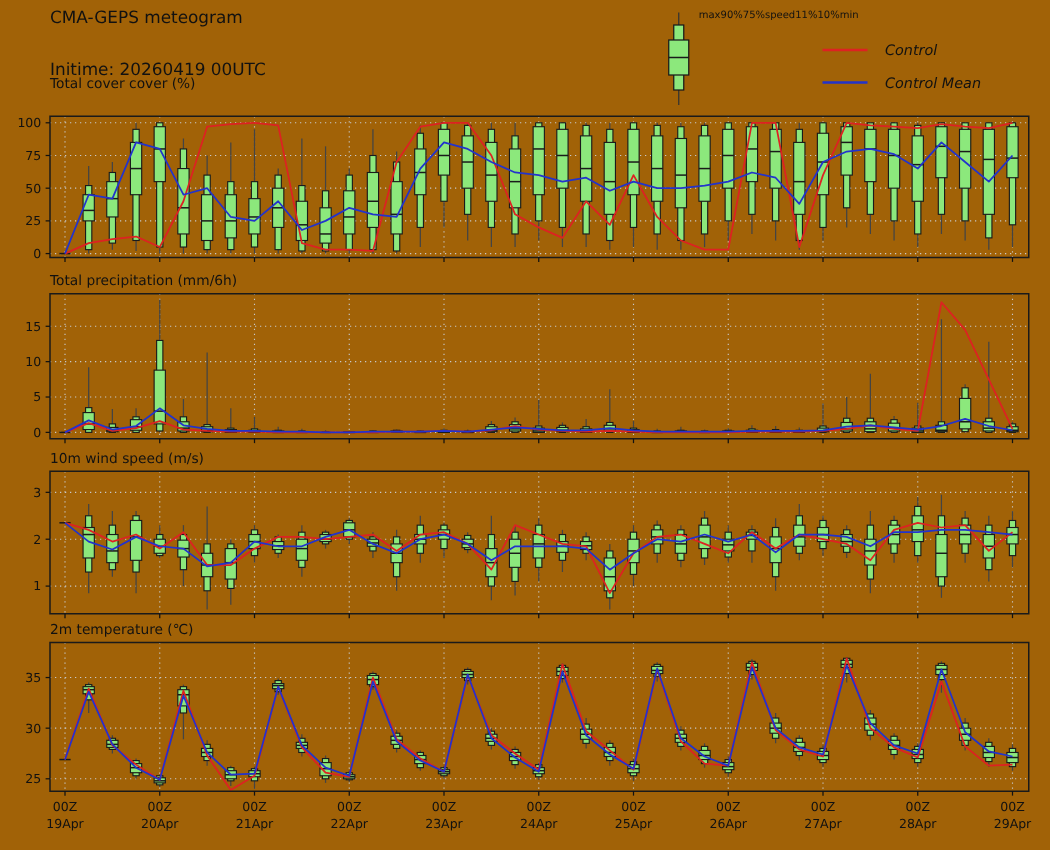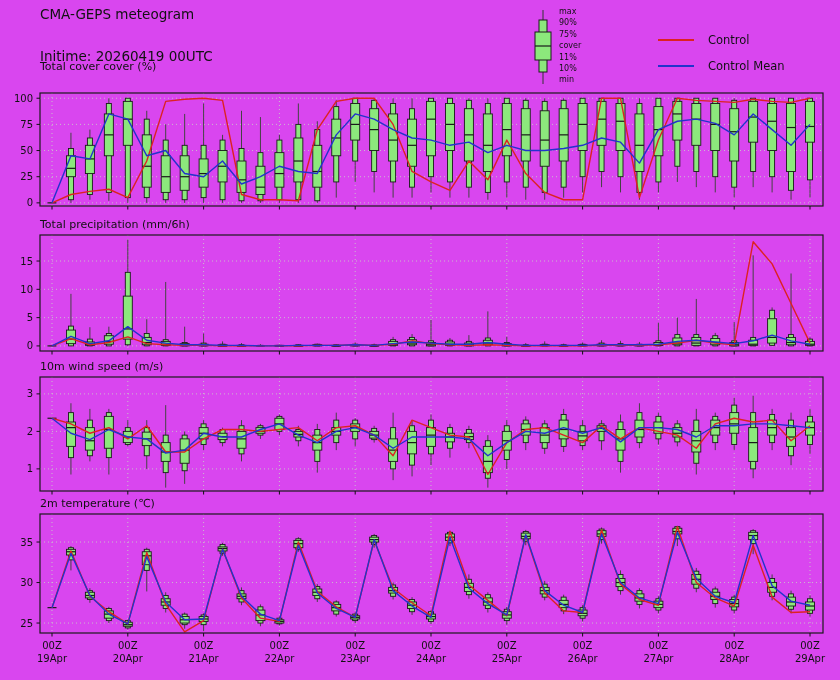--- a/index.html
+++ b/index.html
@@ -1,26 +1,26 @@
 <!DOCTYPE html>
 <html><head>
 <meta charset="utf-8">
 <style>
   html,body{margin:0;padding:0;background:#ffffff;}
-  .page{position:relative;width:840px;height:680px;background:#d946ef;overflow:hidden;
+  .page{position:relative;width:840px;height:680px;background:#a16207;overflow:hidden;
         font-family:"DejaVu Sans","Liberation Sans",sans-serif;color:#111;}
   .hdr-line{position:absolute;left:40px;font-size:13.5px;color:#111;white-space:nowrap;}
   .ptitle{position:absolute;left:40px;font-size:11px;color:#111;white-space:nowrap;}
   .legend-box{position:absolute;left:531px;top:6px;display:flex;align-items:flex-start;}
-  .legend-box .stats{display:flex;flex-direction:column;margin-left:4px;}
+  .legend-box .stats{display:flex;flex-direction:row;margin-left:4px;}
   .legend-box .stats span{font-size:8px;line-height:11.4px;color:#111;}
   .legend-series{position:absolute;left:658px;top:27px;}
   .legend-row{display:flex;align-items:center;height:26px;}
   .legend-row .swatch{display:inline-block;width:36px;height:0;border-top-width:2px;border-top-style:solid;margin-right:14px;}
-  .legend-row .lbl{font-size:11.5px;color:#111;white-space:nowrap;}
+  .legend-row .lbl{font-size:11.5px;color:#111;white-space:nowrap;font-style:italic;}
   svg text{font-family:"DejaVu Sans","Liberation Sans",sans-serif;fill:#111;}
 </style>
 </head>
 <body>
 
 <div class="page">
 
   <div class="hdr-line" style="top:6px">CMA-GEPS meteogram</div>
   <div class="hdr-line" style="top:48px">Initime: 20260419 00UTC</div>
 
@@ -28,21 +28,21 @@
     <svg width="24" height="82">
       <line x1="12" y1="4" x2="12" y2="78" stroke="#333" stroke-width="1"></line>
       <rect x="8" y="14" width="8" height="52" fill="#8ce87c" stroke="#1a1a1a" stroke-width="1"></rect>
       <rect x="4" y="26" width="16" height="28" fill="#8ce87c" stroke="#1a1a1a" stroke-width="1"></rect>
       <line x1="4" y1="40" x2="20" y2="40" stroke="#1a1a1a" stroke-width="1.2"></line>
     </svg>
     <div class="stats">
       <span>max</span>
       <span>90%</span>
       <span>75%</span>
-      <span>cover</span>
+      <span>speed</span>
       <span>11%</span>
       <span>10%</span>
       <span>min</span>
     </div>
   </div>
 
   <div class="legend-series">
     <div class="legend-row">
       <span class="swatch" style="border-top-color:#dd2222"></span>
       <span class="lbl">Control</span>

